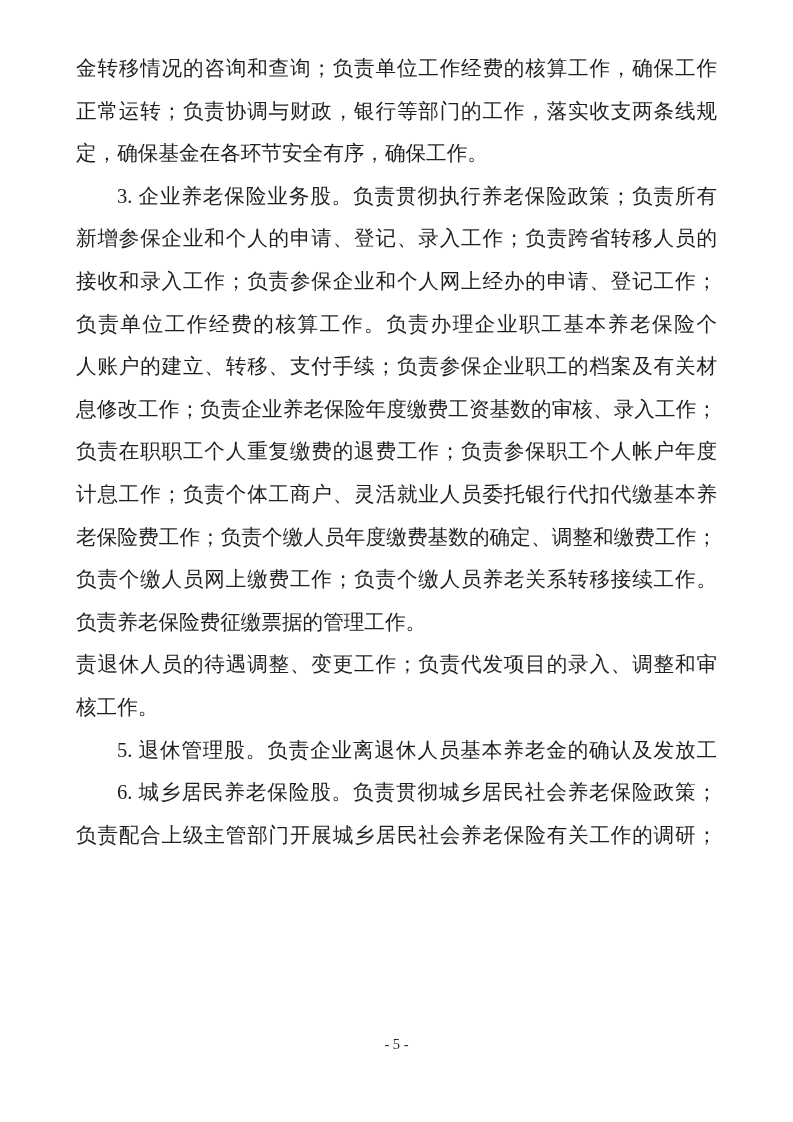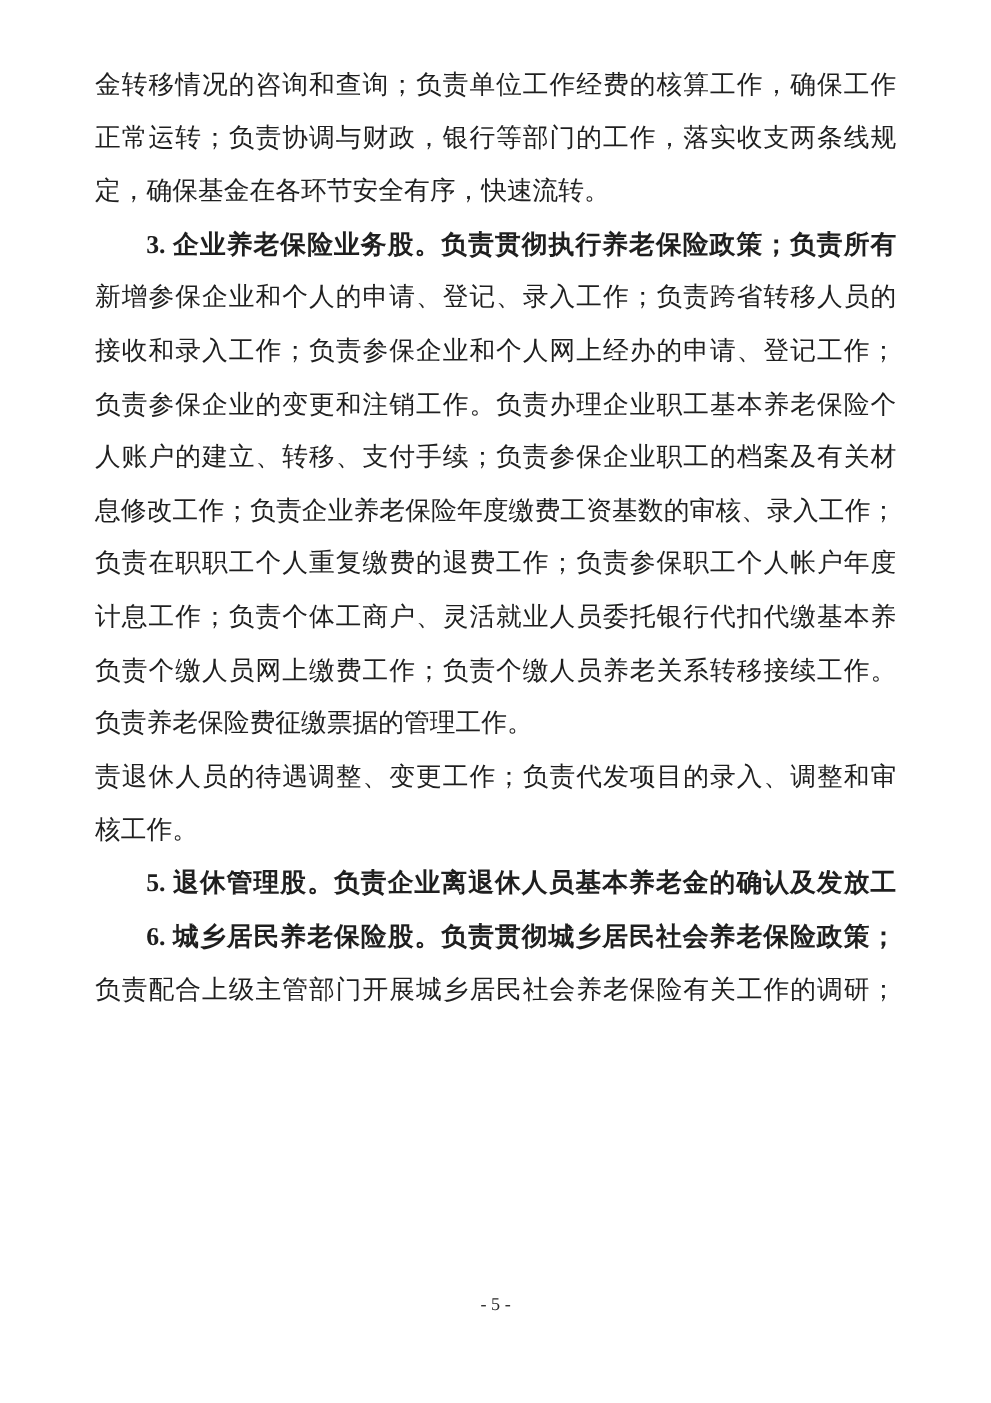--- a/index.html
+++ b/index.html
@@ -36,50 +36,50 @@
     text-align-last: justify;
     text-justify: inter-character;
     font-weight: 400;
     white-space: normal;
   }
   .line.end {
     text-align-last: left;
   }
   .line.indent {
     text-indent: 41px;
-    font-weight: bold;
   }
   .footer {
     position: absolute;
     left: 0;
     top: 1033px;
     width: 793px;
     text-align: center;
     font-size: 14.5px;
     line-height: 22px;
     color: #2a2a2a;
   }
 </style>
 </head>
 <body>
 
 <div class="page">
 
   <div class="text-block">
     <div class="line">金转移情况的咨询和查询；负责单位工作经费的核算工作，确保工作</div>
     <div class="line">正常运转；负责协调与财政，银行等部门的工作，落实收支两条线规</div>
-    <div class="line end">定，确保基金在各环节安全有序，快速流转。</div>
+    <div class="line end">定，确保基金在各环节安全有序，确保工作。</div>
     <div class="line indent">3. 企业养老保险业务股。负责贯彻执行养老保险政策；负责所有</div>
     <div class="line">新增参保企业和个人的申请、登记、录入工作；负责跨省转移人员的</div>
     <div class="line">接收和录入工作；负责参保企业和个人网上经办的申请、登记工作；</div>
-    <div class="line">负责参保企业的变更和注销工作。负责办理企业职工基本养老保险个</div>
+    <div class="line">负责单位工作经费的核算工作。负责办理企业职工基本养老保险个</div>
     <div class="line">人账户的建立、转移、支付手续；负责参保企业职工的档案及有关材</div>
     <div class="line">息修改工作；负责企业养老保险年度缴费工资基数的审核、录入工作；</div>
     <div class="line">负责在职职工个人重复缴费的退费工作；负责参保职工个人帐户年度</div>
     <div class="line">计息工作；负责个体工商户、灵活就业人员委托银行代扣代缴基本养</div>
+    <div class="line">老保险费工作；负责个缴人员年度缴费基数的确定、调整和缴费工作；</div>
     <div class="line">负责个缴人员网上缴费工作；负责个缴人员养老关系转移接续工作。</div>
     <div class="line end">负责养老保险费征缴票据的管理工作。</div>
     <div class="line">责退休人员的待遇调整、变更工作；负责代发项目的录入、调整和审</div>
     <div class="line end">核工作。</div>
     <div class="line indent">5. 退休管理股。负责企业离退休人员基本养老金的确认及发放工</div>
     <div class="line indent">6. 城乡居民养老保险股。负责贯彻城乡居民社会养老保险政策；</div>
     <div class="line">负责配合上级主管部门开展城乡居民社会养老保险有关工作的调研；</div>
   </div>
 
   <div class="footer">- 5 -</div>

